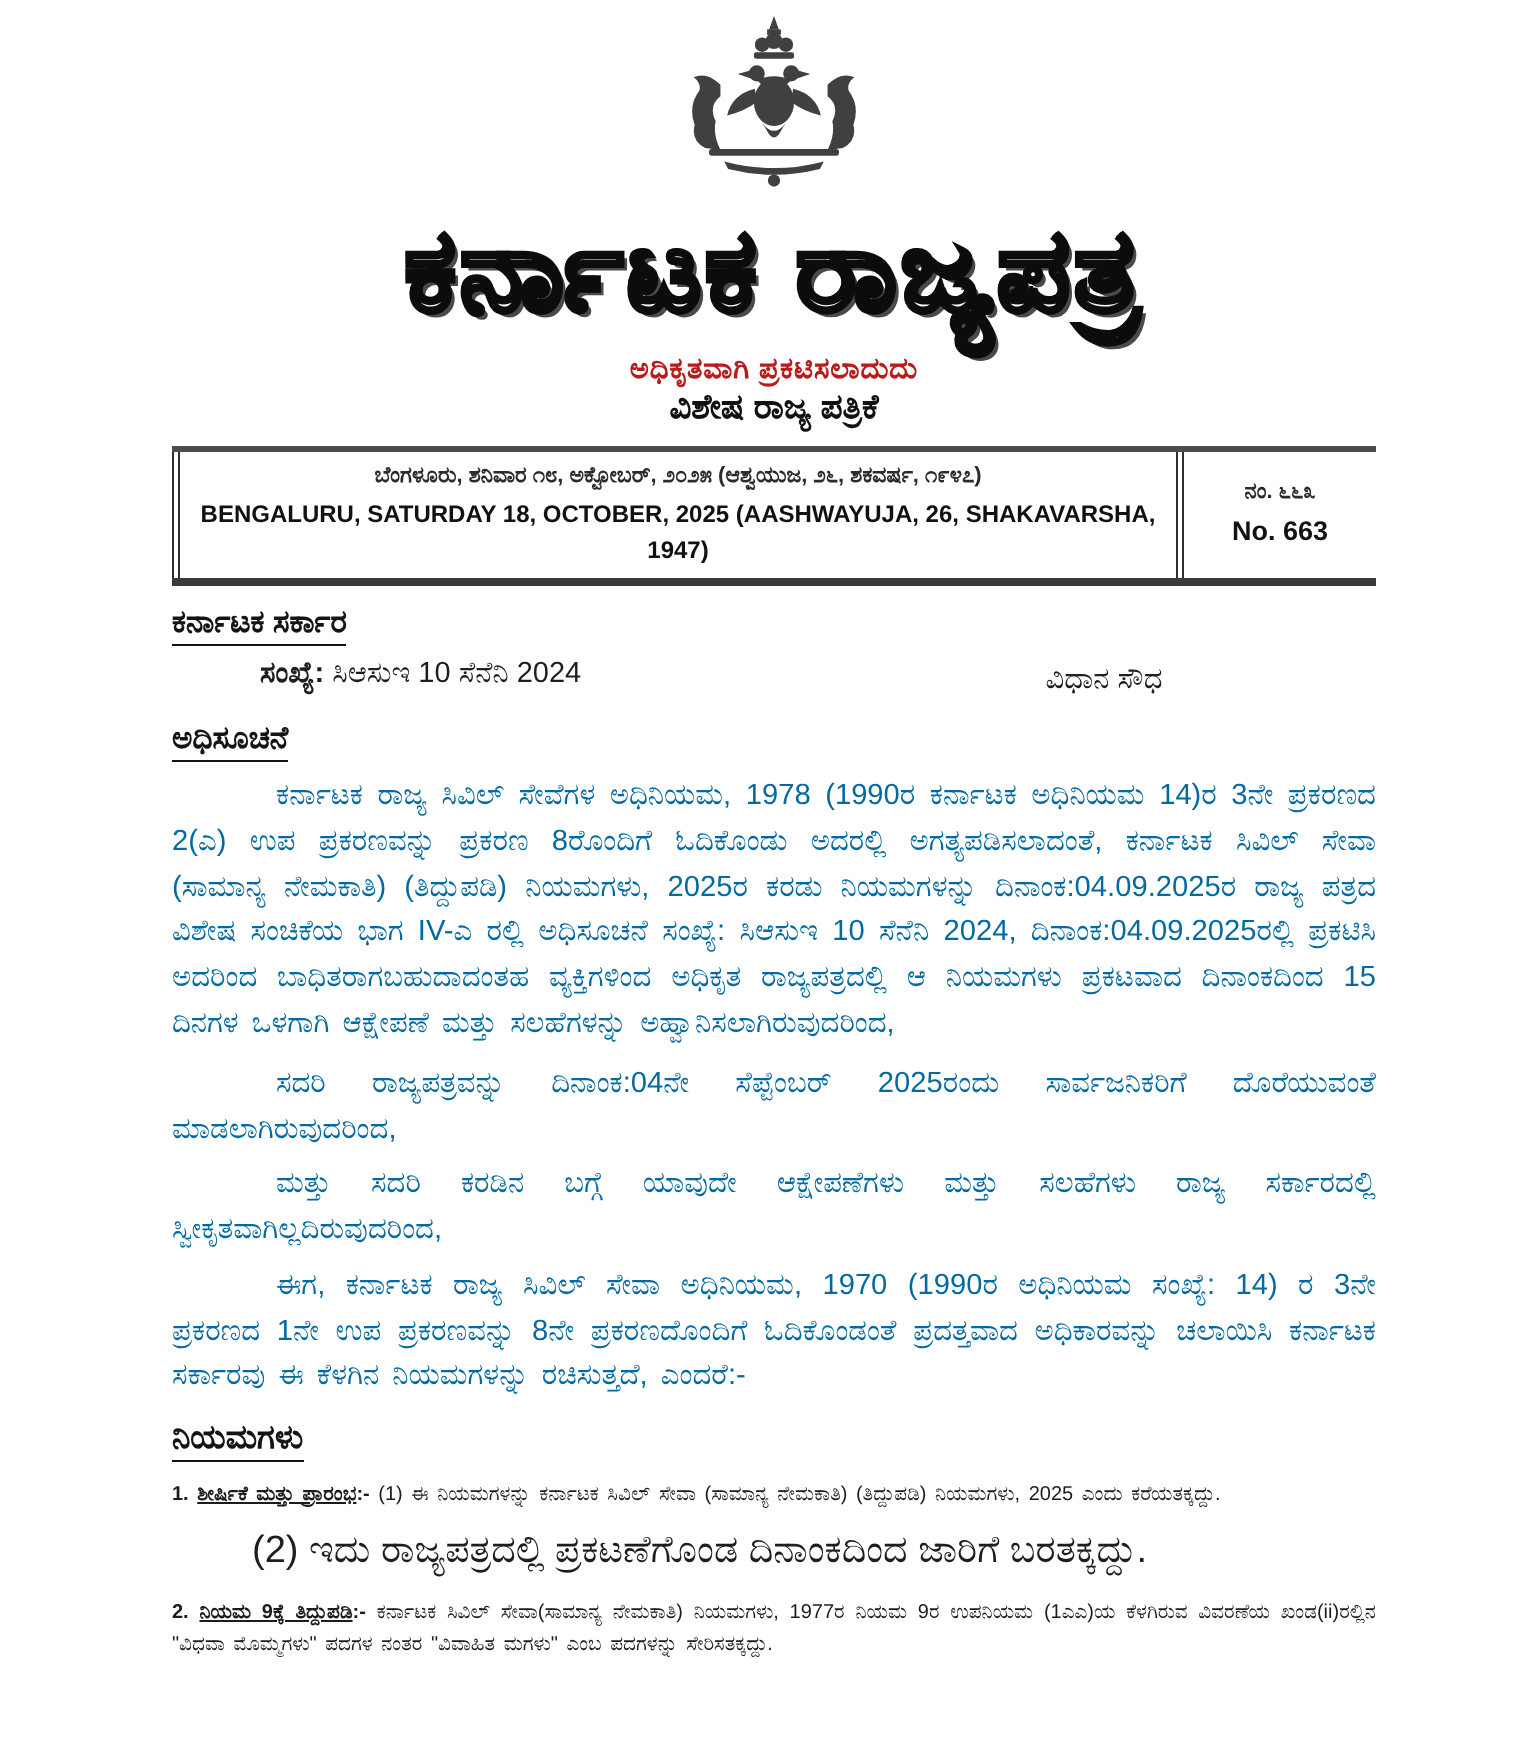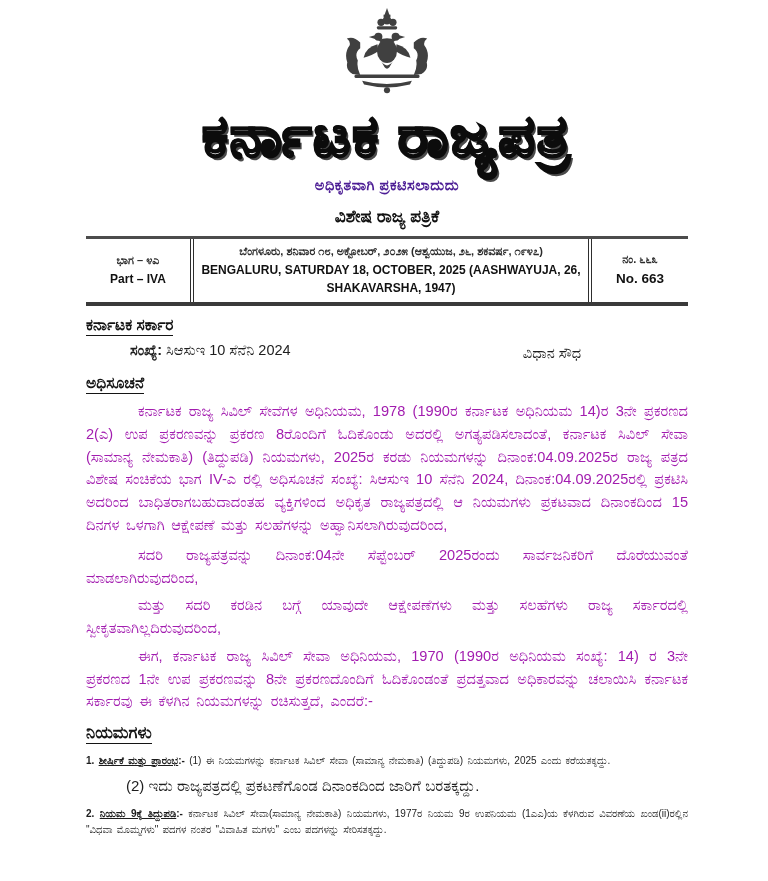--- a/index.html
+++ b/index.html
@@ -14,22 +14,22 @@
   .masthead{text-align:center;}
   .emblem{display:block;margin:2px auto 0;opacity:.88;}
   .gazette-title{
     margin-top:2px;
     font-size:57px;font-weight:bold;letter-spacing:2px;white-space:nowrap;
     color:#ffffff;
     -webkit-text-stroke:2.4px #0c0c0c;
     text-shadow:2.5px 2.5px 0 #4a4a4a, -1px -1px 0 #000;
     line-height:1.35;
   }
-  .mast-sub1{font-size:14.5px;font-weight:bold;margin-top:2px;letter-spacing:.5px;color:#4c1d95;}
-  .mast-sub2{font-size:17px;font-weight:bold;margin-top:13px;color:#111;}
+  .mast-sub1{font-size:14.5px;font-weight:bold;margin-top:2px;letter-spacing:.5px;color:#b91c1c;}
+  .mast-sub2{font-size:17px;font-weight:bold;margin-top:1px;color:#111;}
 
   
   .info-bar{
     display:flex;align-items:stretch;margin-top:9px;
     border-top:3px solid #4c4c4c;border-bottom:4px solid #3a3a3a;
   }
   .info-cell{display:flex;flex-direction:column;justify-content:center;text-align:center;padding:4px 4px;}
   .cell-part{width:96px;}
   .cell-date{flex:1;border-left:4px double #2e2e2e;}
   .cell-no{width:88px;border-left:4px double #2e2e2e;}
@@ -48,28 +48,28 @@
   
   .meta-row{display:flex;margin-top:6px;font-size:14.5px;}
   .doc-number{white-space:nowrap;margin-left:44px;}
   .doc-number .lbl{font-weight:bold;}
   .address-block{margin-left:auto;text-align:center;width:272px;line-height:1.55;font-size:14.5px;}
 
   
   .body-text{margin-top:6px;}
   p.para{
     margin:0 0 7px;text-align:justify;text-indent:52px;
-    font-size:14.6px;line-height:1.56;word-spacing:2.5px;color:#a21caf;
+    font-size:14.6px;line-height:1.56;word-spacing:2.5px;color:#0369a1;
   }
   p.para.tight{margin-bottom:5px;}
 
   .rule{margin:9px 0 0;text-align:justify;font-size:10px;line-height:1.56;word-spacing:1.5px;color:#1c1c1c;}
   .rule-num{font-weight:bold;}
   .rule-title{font-weight:bold;text-decoration:underline;}
-  .rule-sub{margin:5px 0 0;text-indent:40px;text-align:justify;font-size:15px;line-height:1.56;}
+  .rule-sub{margin:5px 0 0;text-indent:40px;text-align:justify;font-size:19px;line-height:1.56;}
 </style>
 </head>
 <body>
 
 <div class="page">
 
   <div class="masthead">
     <svg class="emblem" width="96" height="88" viewBox="0 0 100 92" fill="#262626" stroke="none" aria-hidden="true">
 
       <path d="M50 0l2.6 7.2h-5.2z"></path>
@@ -99,24 +99,20 @@
       <rect x="16" y="69.5" width="68" height="3.6" rx="1.6"></rect>
       <path d="M24 76q26 7 52 0l-2 4q-24 6-48 0z"></path>
       <circle cx="50" cy="86" r="3.2"></circle>
     </svg>
     <div class="gazette-title">ಕರ್ನಾಟಕ ರಾಜ್ಯಪತ್ರ</div>
     <div class="mast-sub1">ಅಧಿಕೃತವಾಗಿ ಪ್ರಕಟಿಸಲಾದುದು</div>
     <div class="mast-sub2">ವಿಶೇಷ ರಾಜ್ಯ ಪತ್ರಿಕೆ</div>
   </div>
 
   <div class="info-bar">
-    <div class="info-cell cell-part">
-      <span class="kn-line">ಭಾಗ – ೪ಎ</span>
-      <span class="en-line">Part – IVA</span>
-    </div>
     <div class="info-cell cell-date">
       <span class="kn-line">ಬೆಂಗಳೂರು, ಶನಿವಾರ ೧೮, ಅಕ್ಟೋಬರ್, ೨೦೨೫ (ಆಶ್ವಯುಜ, ೨೬, ಶಕವರ್ಷ, ೧೯೪೭)</span>
       <span class="en-line">BENGALURU, SATURDAY 18, OCTOBER, 2025 (AASHWAYUJA, 26, SHAKAVARSHA, 1947)</span>
     </div>
     <div class="info-cell cell-no">
       <span class="kn-line">ನಂ. ೬೬೩</span>
       <span class="en-line">No. 663</span>
     </div>
   </div>
 

